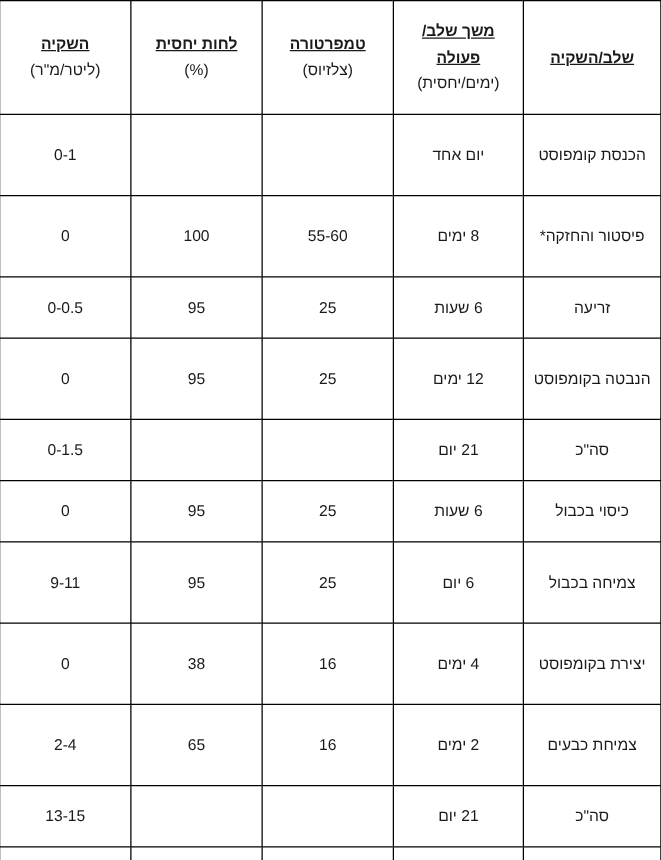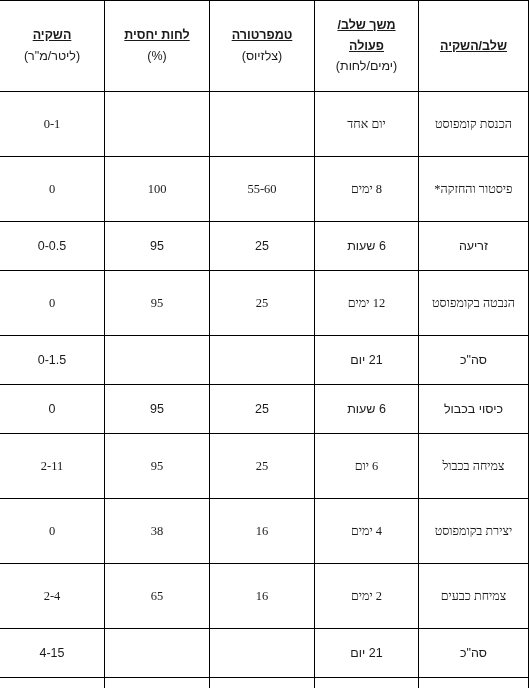--- a/index.html
+++ b/index.html
@@ -56,21 +56,21 @@
   thead th .hd-sub {
     display: block;
     font-weight: normal;
     text-decoration: none;
     font-size: 12.5px;
     line-height: 1.65;
   }
 
   
   tbody td { height: 38px; }
-  tbody tr.two-line td { height: 54px; font-family: Liberation Serif, serif; }
+  tbody tr.two-line td { height: 54px; }
 
   td.stage-cell {
     font-weight: bold;
   }
   tr.total-row td {
     font-weight: bold;
   }
   tr.total-row td.blank-cell {
     font-weight: normal;
   }
@@ -86,21 +86,21 @@
     <col class="c-humidity">
     <col class="c-water">
   </colgroup>
   <thead>
     <tr>
         <th>
           <span class="hd-title">שלב/השקיה</span>
         </th>
         <th>
           <span class="hd-title">משך שלב/ פעולה</span>
-          <span class="hd-sub">(ימים/לחות)</span>
+          <span class="hd-sub">(ימים/יחסית)</span>
         </th>
         <th>
           <span class="hd-title">טמפרטורה</span>
           <span class="hd-sub">(צלזיוס)</span>
         </th>
         <th>
           <span class="hd-title">לחות יחסית</span>
           <span class="hd-sub">(%)</span>
         </th>
         <th>
@@ -150,42 +150,42 @@
         <td>6 שעות</td>
         <td>25</td>
         <td>95</td>
         <td>0</td>
       </tr>
       <tr class="two-line">
         <td class="stage-cell">צמיחה בכבול</td>
         <td>6 יום</td>
         <td>25</td>
         <td>95</td>
-        <td>2-11</td>
+        <td>9-11</td>
       </tr>
       <tr class="two-line">
         <td class="stage-cell">יצירת בקומפוסט</td>
         <td>4 ימים</td>
         <td>16</td>
         <td>38</td>
         <td>0</td>
       </tr>
       <tr class="two-line">
         <td class="stage-cell">צמיחת כבעים</td>
         <td>2 ימים</td>
         <td>16</td>
         <td>65</td>
         <td>2-4</td>
       </tr>
       <tr class="total-row">
         <td class="stage-cell">סה"כ</td>
         <td>21 יום</td>
         <td class="blank-cell"></td>
         <td class="blank-cell"></td>
-        <td>4-15</td>
+        <td>13-15</td>
       </tr>
       <tr>
         <td class="stage-cell">קטיף</td>
         <td>42 יום</td>
         <td>16</td>
         <td>85</td>
         <td>10-30</td>
       </tr>
     </tbody>
 </table>

